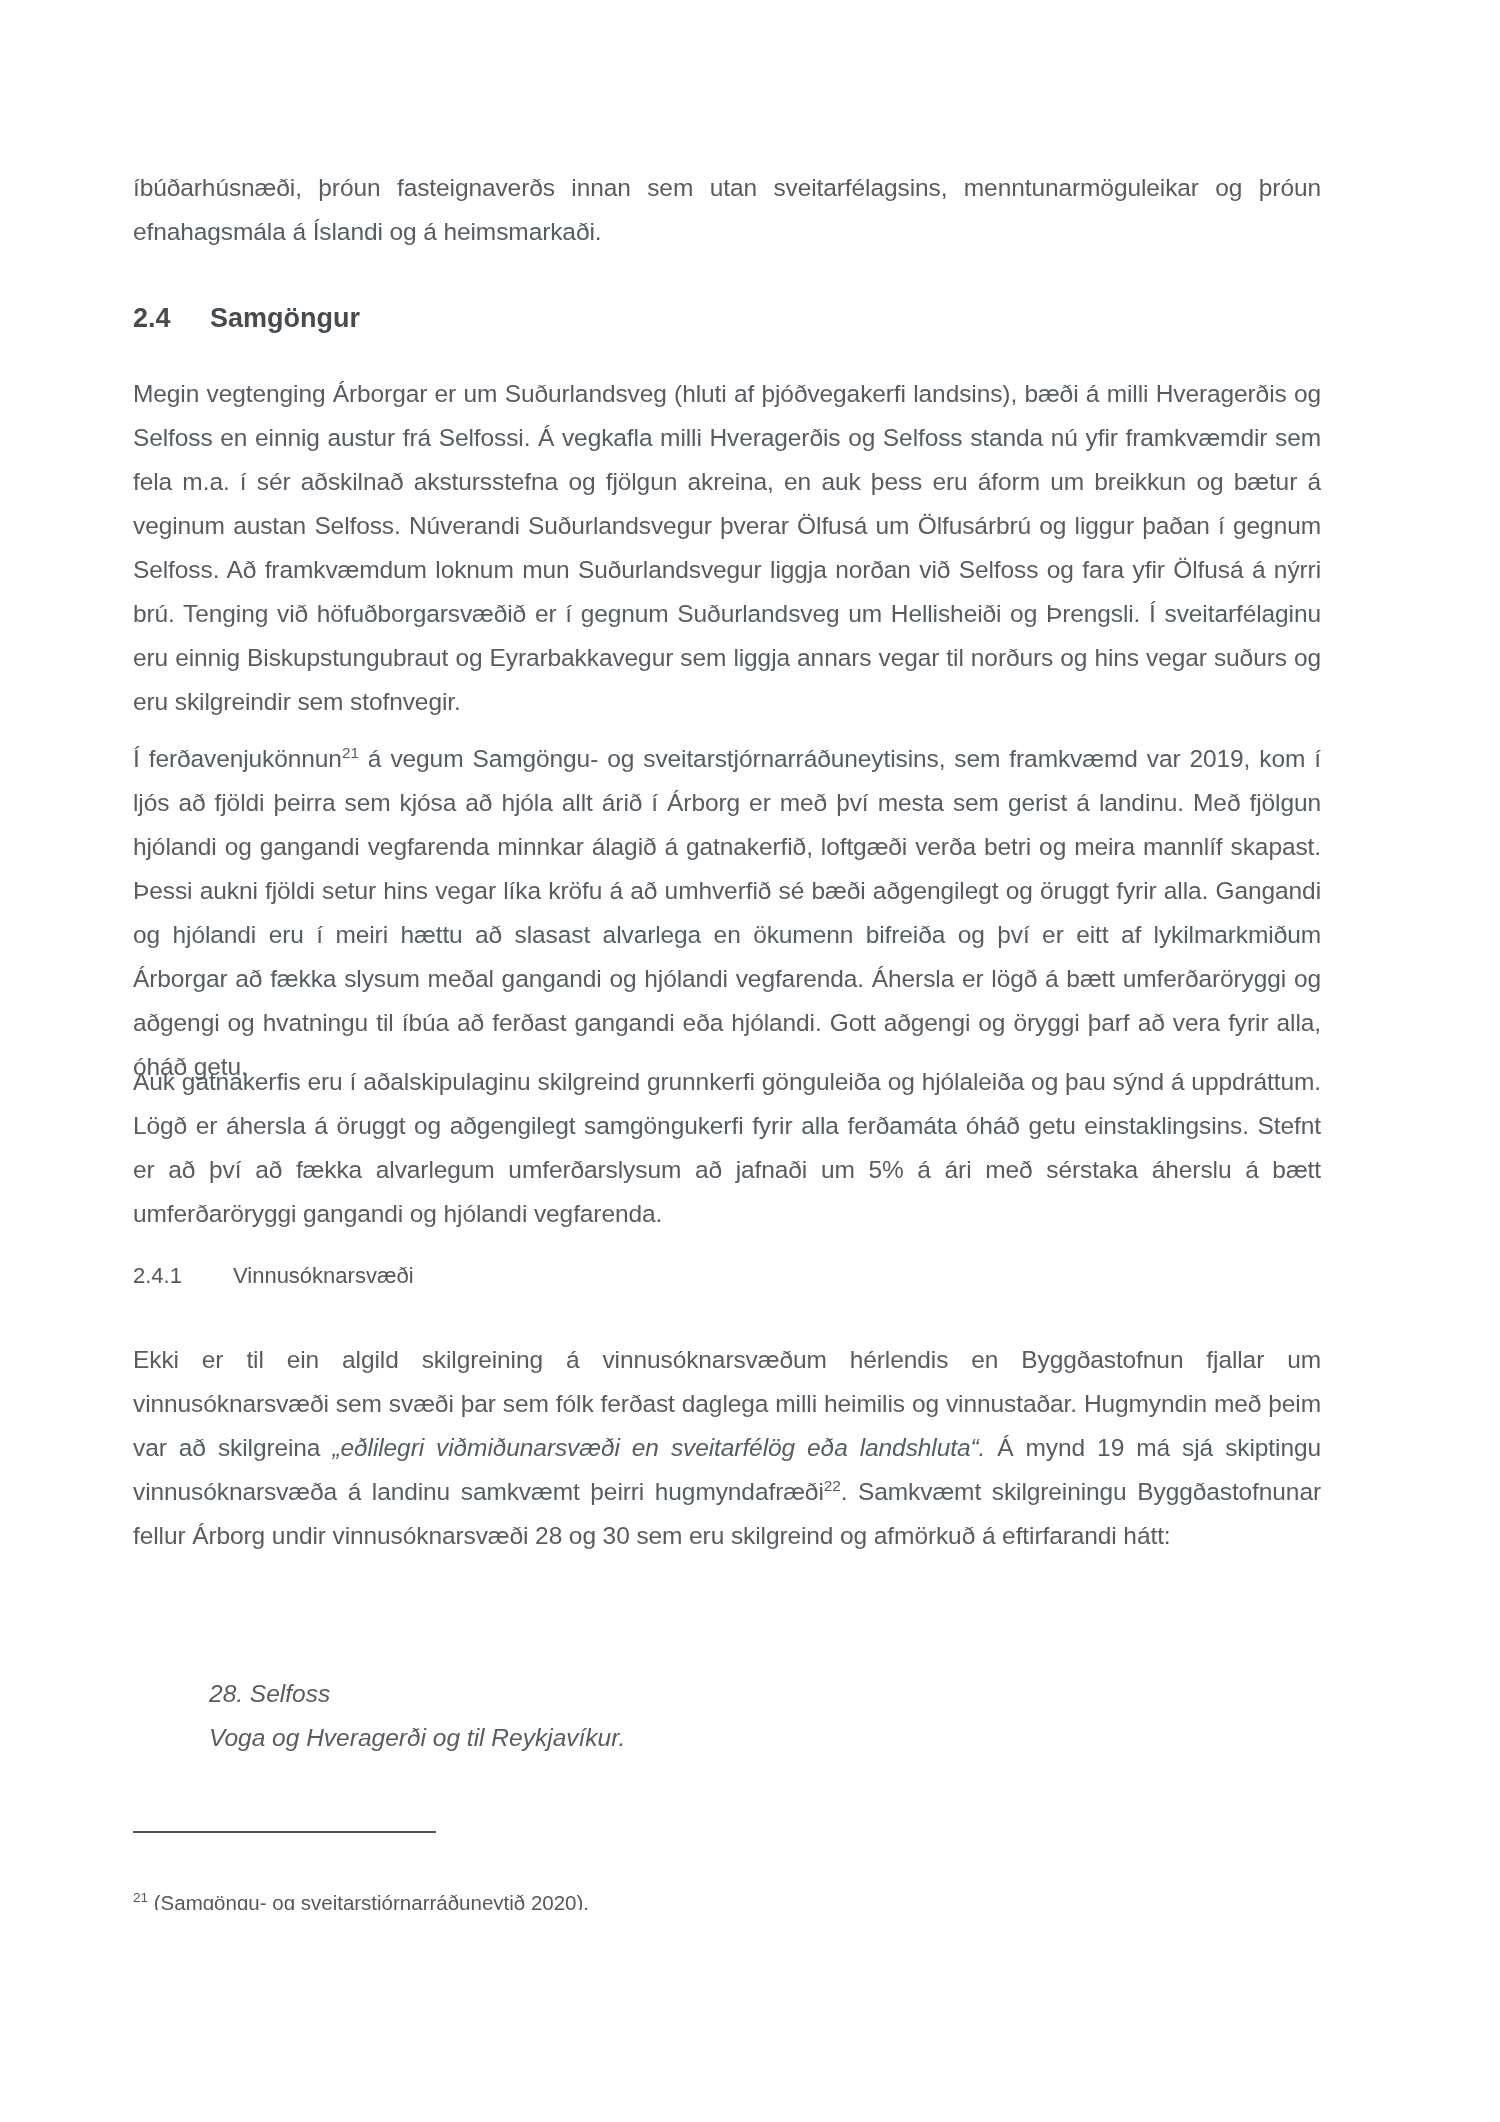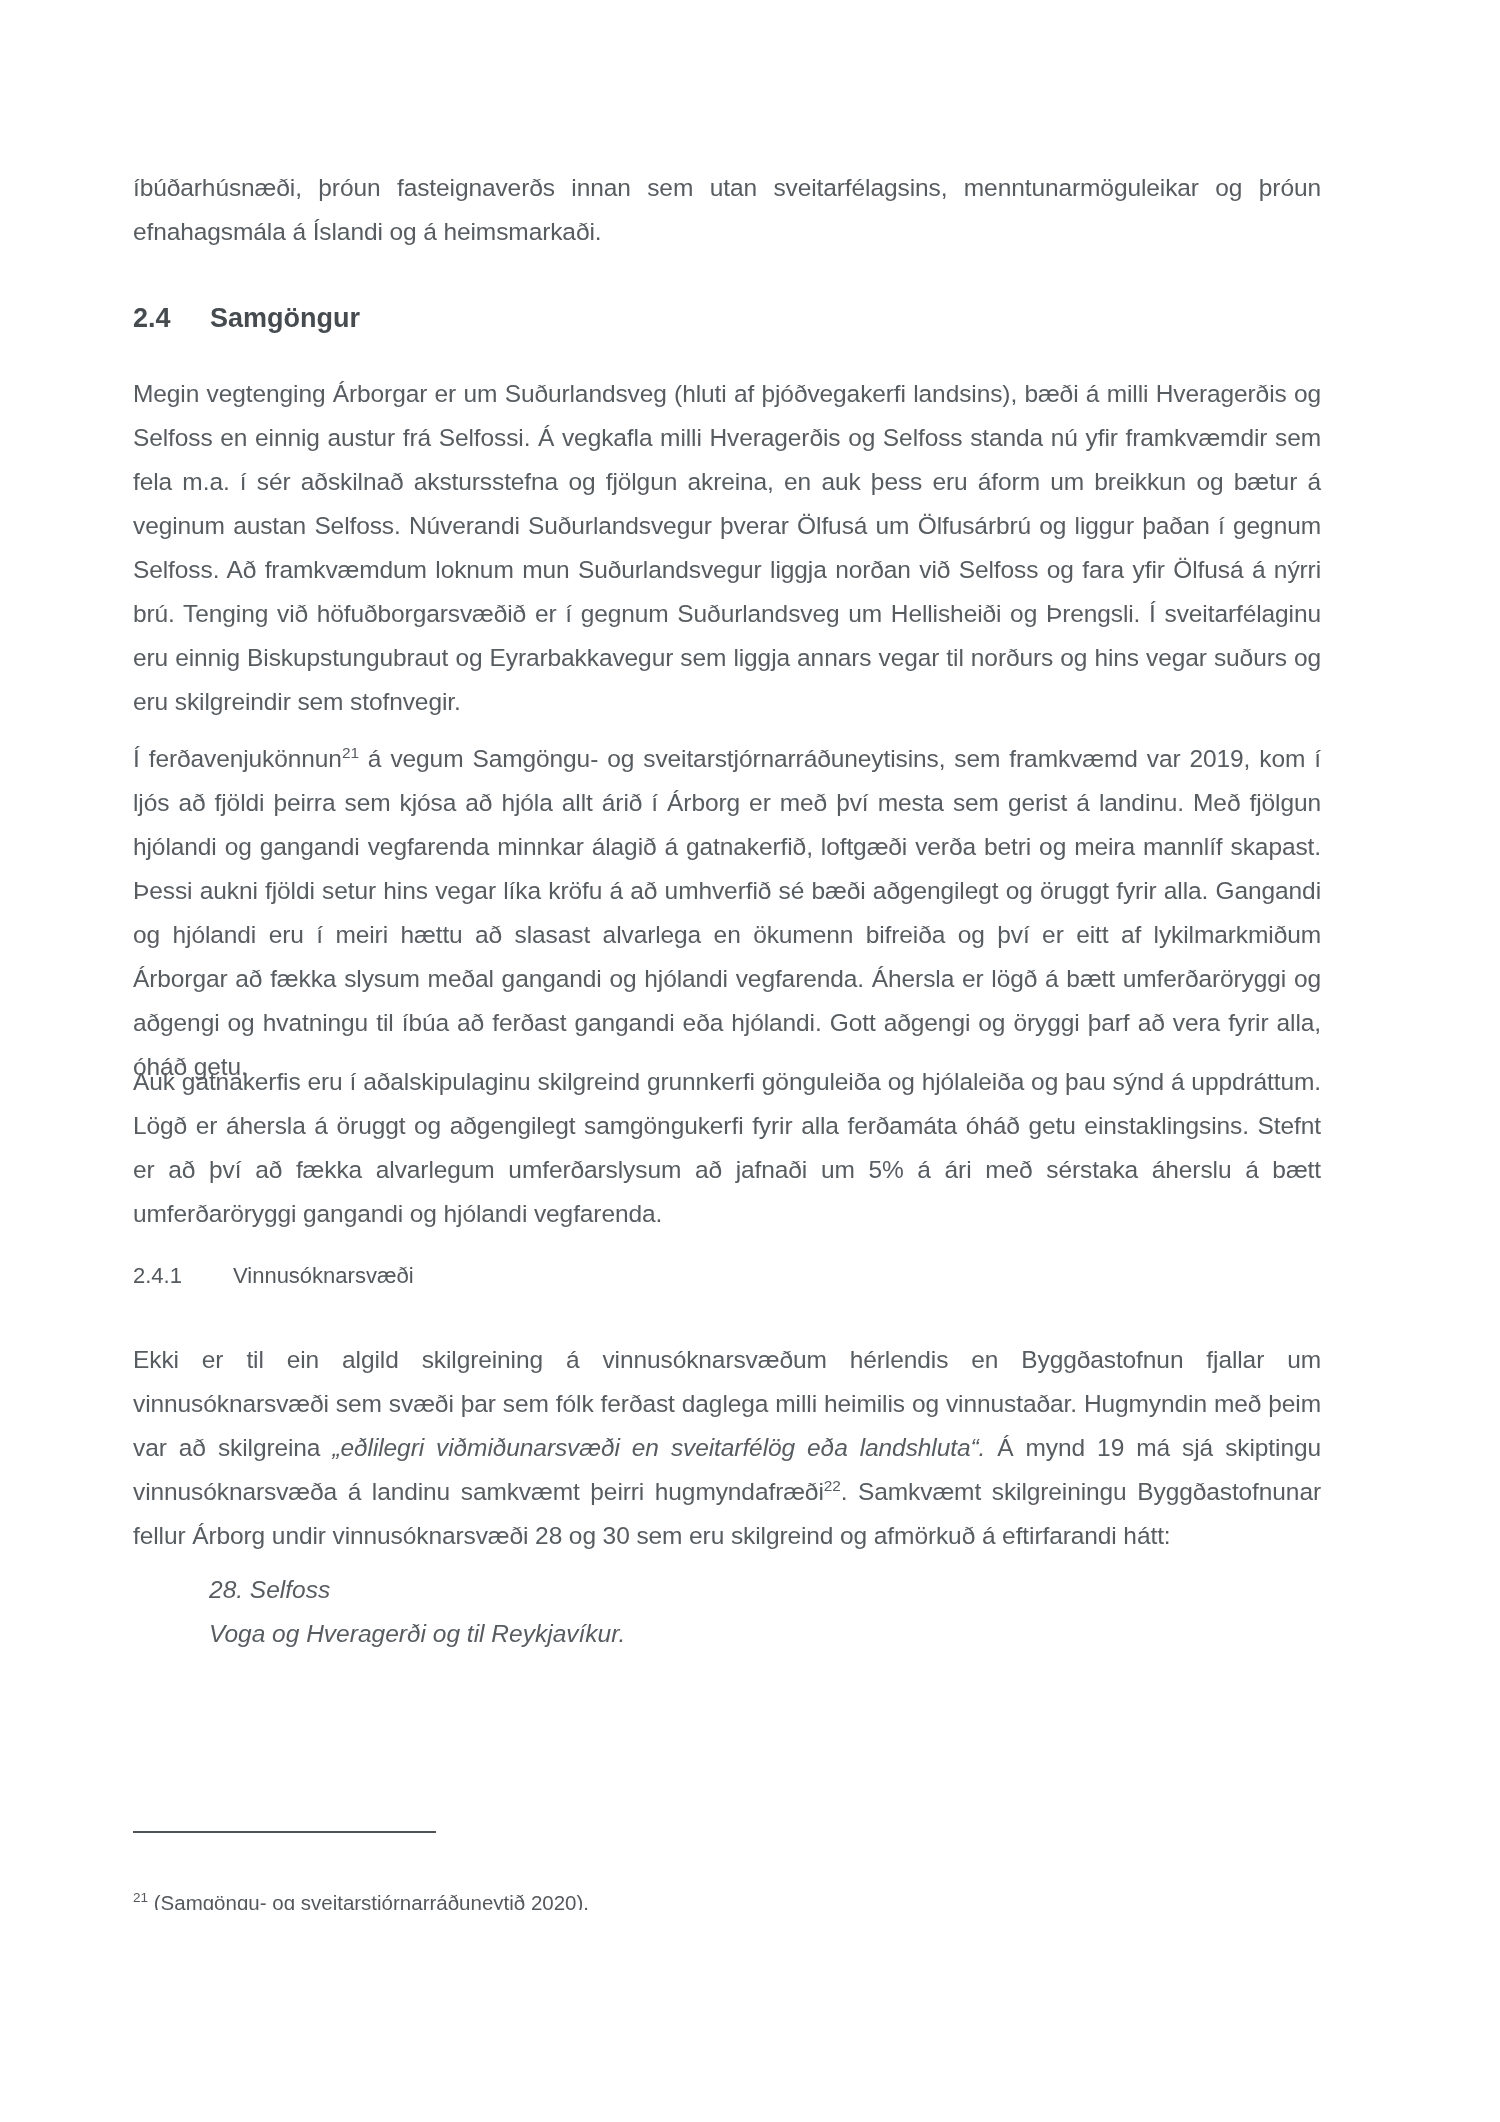--- a/index.html
+++ b/index.html
@@ -99,21 +99,21 @@
   <p class="body-text block" style="top: 372px;">Megin vegtenging Árborgar er um Suðurlandsveg (hluti af þjóðvegakerfi landsins), bæði á milli Hveragerðis og Selfoss en einnig austur frá Selfossi. Á vegkafla milli Hveragerðis og Selfoss standa nú yfir framkvæmdir sem fela m.a. í sér aðskilnað akstursstefna og fjölgun akreina, en auk þess eru áform um breikkun og bætur á veginum austan Selfoss. Núverandi Suðurlandsvegur þverar Ölfusá um Ölfusárbrú og liggur þaðan í gegnum Selfoss. Að framkvæmdum loknum mun Suðurlandsvegur liggja norðan við Selfoss og fara yfir Ölfusá á nýrri brú. Tenging við höfuðborgarsvæðið er í gegnum Suðurlandsveg um Hellisheiði og Þrengsli. Í sveitarfélaginu eru einnig Biskupstungubraut og Eyrarbakkavegur sem liggja annars vegar til norðurs og hins vegar suðurs og eru skilgreindir sem stofnvegir.</p>
 
   <p class="body-text block" style="top: 737px;"><span>Í ferðavenjukönnun</span><sup class="fn-ref">21</sup><span> á vegum Samgöngu- og sveitarstjórnarráðuneytisins, sem framkvæmd var 2019, kom í ljós að fjöldi þeirra sem kjósa að hjóla allt árið í Árborg er með því mesta sem gerist á landinu. Með fjölgun hjólandi og gangandi vegfarenda minnkar álagið á gatnakerfið, loftgæði verða betri og meira mannlíf skapast. Þessi aukni fjöldi setur hins vegar líka kröfu á að umhverfið sé bæði aðgengilegt og öruggt fyrir alla. Gangandi og hjólandi eru í meiri hættu að slasast alvarlega en ökumenn bifreiða og því er eitt af lykilmarkmiðum Árborgar að fækka slysum meðal gangandi og hjólandi vegfarenda. Áhersla er lögð á bætt umferðaröryggi og aðgengi og hvatningu til íbúa að ferðast gangandi eða hjólandi. Gott aðgengi og öryggi þarf að vera fyrir alla, óháð getu.</span></p>
 
   <p class="body-text block" style="top: 1060px;">Auk gatnakerfis eru í aðalskipulaginu skilgreind grunnkerfi gönguleiða og hjólaleiða og þau sýnd á uppdráttum. Lögð er áhersla á öruggt og aðgengilegt samgöngukerfi fyrir alla ferðamáta óháð getu einstaklingsins. Stefnt er að því að fækka alvarlegum umferðarslysum að jafnaði um 5% á ári með sérstaka áherslu á bætt umferðaröryggi gangandi og hjólandi vegfarenda.</p>
 
   <h3 class="h-subsection" style="top: 1263px;"><span class="h-num-sub">2.4.1</span><span>Vinnusóknarsvæði</span></h3>
 
   <p class="body-text block" style="top: 1338px;"><span>Ekki er til ein algild skilgreining á vinnusóknarsvæðum hérlendis en Byggðastofnun fjallar um vinnusóknarsvæði sem svæði þar sem fólk ferðast daglega milli heimilis og vinnustaðar. Hugmyndin með þeim var að skilgreina </span><span class="italic">„eðlilegri viðmiðunarsvæði en sveitarfélög eða landshluta“.</span><span> Á mynd 19 má sjá skiptingu vinnusóknarsvæða á landinu samkvæmt þeirri hugmyndafræði</span><sup class="fn-ref">22</sup><span>. Samkvæmt skilgreiningu Byggðastofnunar fellur Árborg undir vinnusóknarsvæði 28 og 30 sem eru skilgreind og afmörkuð á eftirfarandi hátt:</span></p>
 
-  <div class="quote" style="top: 1568px;">
+  <div class="quote" style="top: 1672px;">
     <div>28. Selfoss</div>
     <div>Voga og Hveragerði og til Reykjavíkur.</div>
   </div>
 
   <div class="fn-separator" style="top: 1831px;"></div>
 
   <p class="footnote" style="top: 1847px; margin-top: 41px;"><sup class="fn-ref">21</sup><span> (Samgöngu- og sveitarstjórnarráðuneytið 2020).</span></p>
 
 
   <div class="footer-logo">

